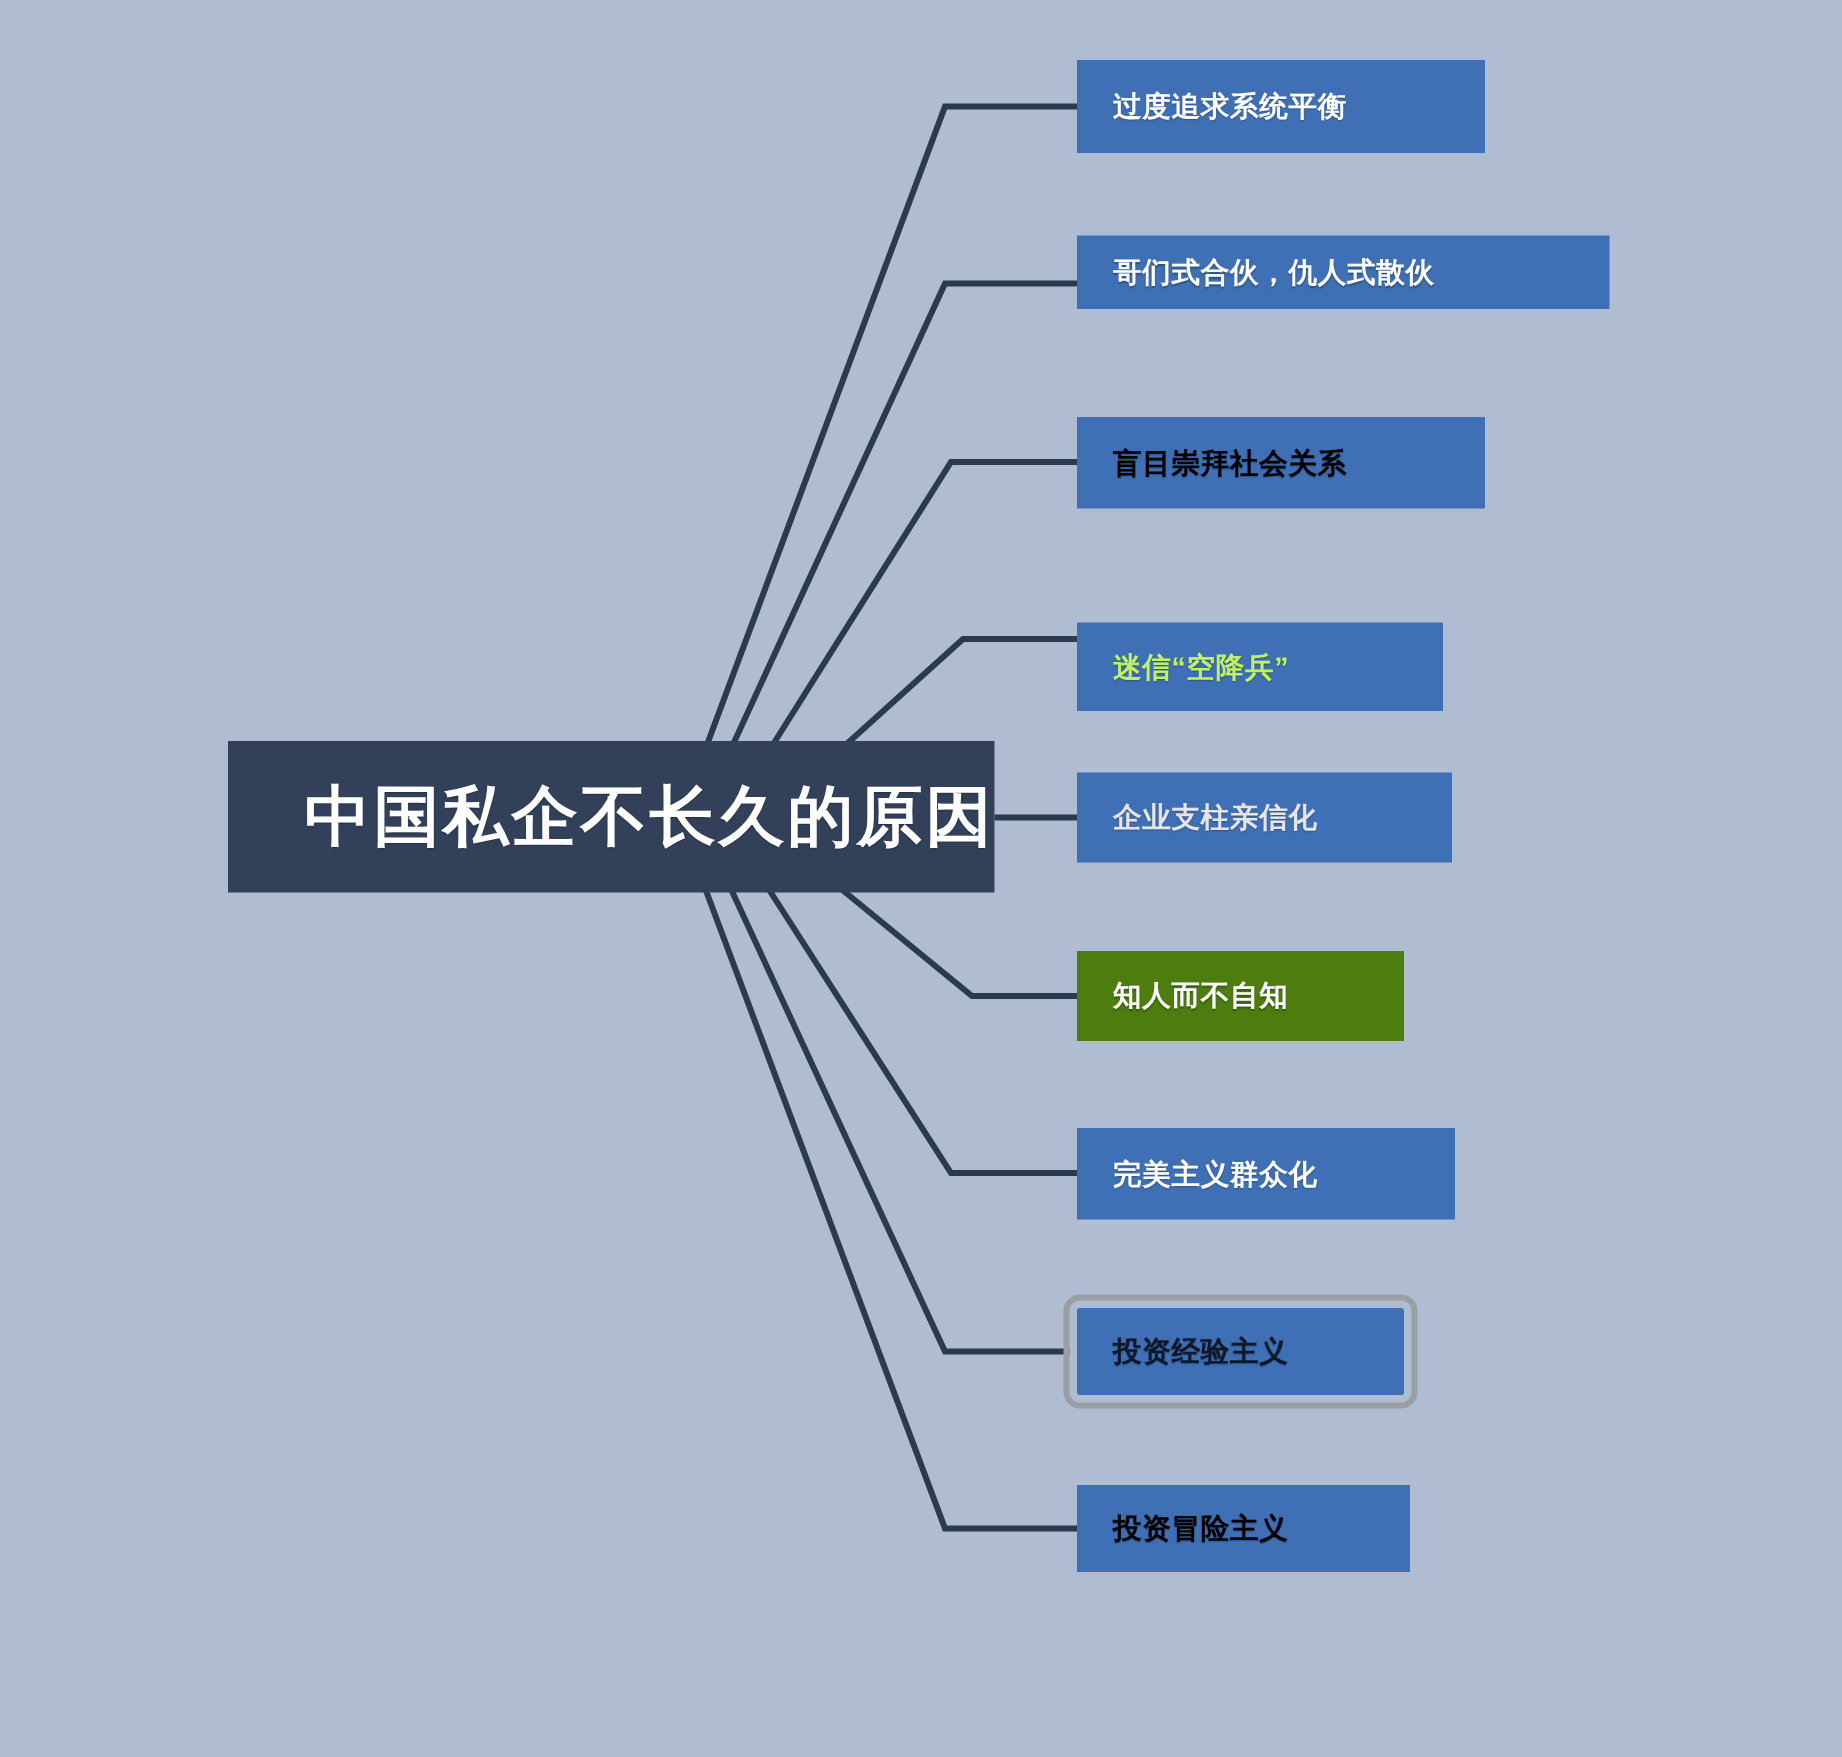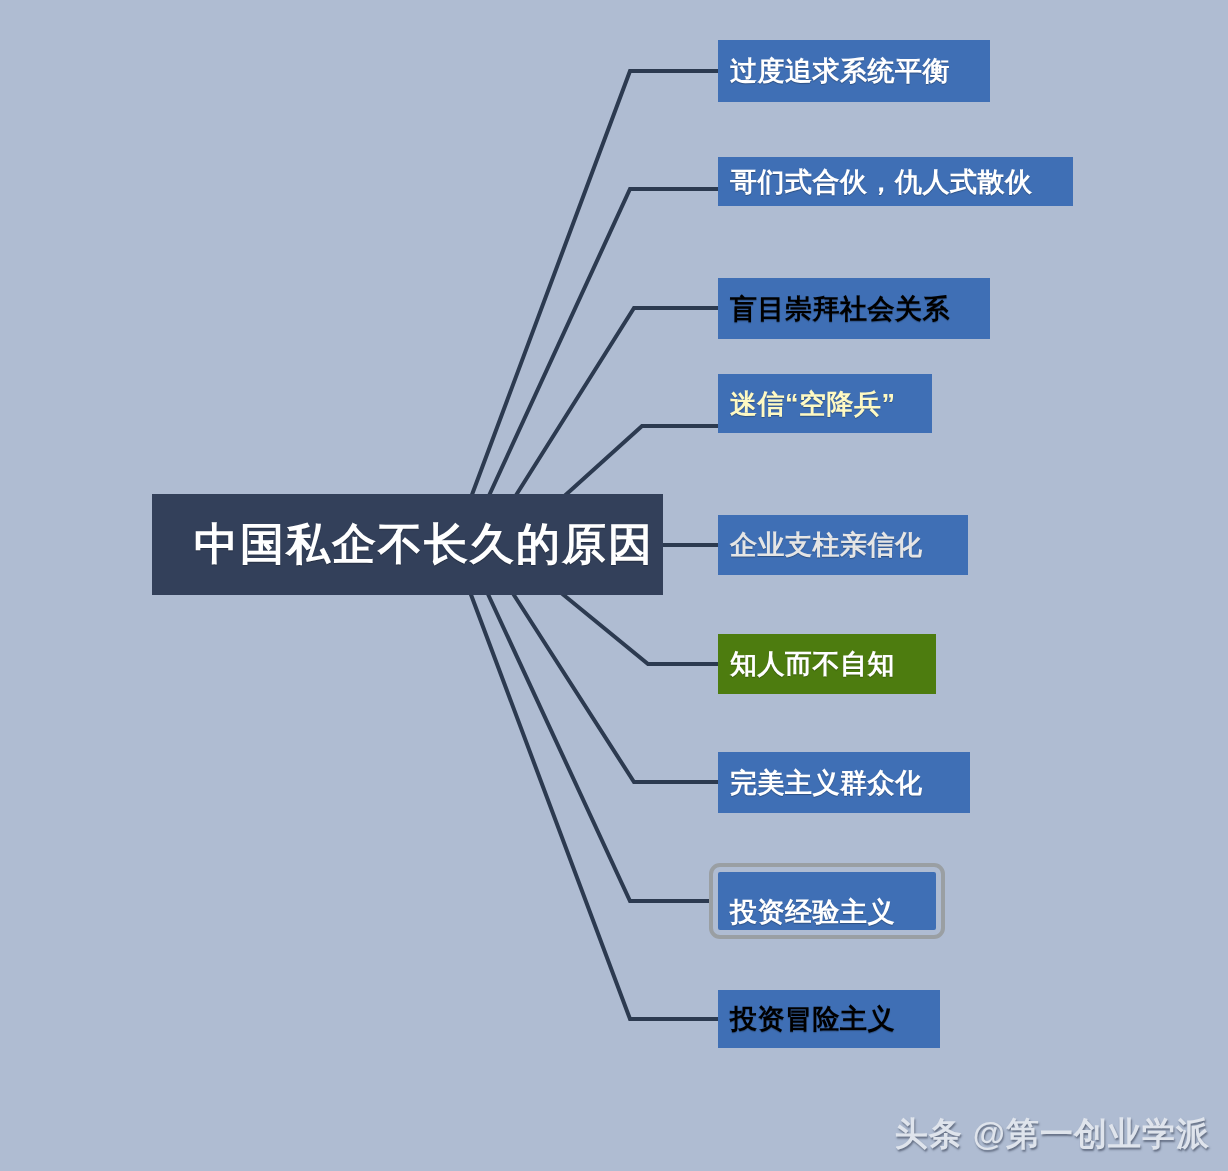--- a/index.html
+++ b/index.html
@@ -34,33 +34,33 @@
     display: flex;
     align-items: center;
     color: #ffffff;
     font-weight: bold;
     letter-spacing: 0.5px;
     text-shadow: 0 1px 1px rgba(0,0,0,0.28);
     white-space: nowrap;
   }
   .branch-node {
     background: #3f6fb5;
-    padding-left: 12px;
-    font-size: 27px;
+    padding-left: 24px;
+    font-size: 19px;
     z-index: 3;
   }
   .branch-node.selected {
     outline: 4px solid #9a9fa3;
     outline-offset: 5px;
     border-radius: 2px;
     box-shadow: 0 0 0 5px #afbcd2;
   }
   .root-node {
     background: #33405a;
-    justify-content: flex-start;
+    justify-content: flex-end;
     font-size: 44px;
     letter-spacing: 2px;
     z-index: 4;
     padding-left: 42px;
   }
   .watermark {
     position: absolute;
     right: 18px;
     bottom: 14px;
     font-size: 33px;
@@ -98,35 +98,34 @@
   <div id="branch-container">
       <div class="node branch-node" style="left: 718px; top: 40px; width: 272px; height: 62px; background: rgb(63, 111, 181); color: rgb(255, 255, 255);">
         <span>过度追求系统平衡</span>
       </div>
       <div class="node branch-node" style="left: 718px; top: 157px; width: 355px; height: 49px; background: rgb(63, 111, 181); color: rgb(255, 255, 255);">
         <span>哥们式合伙，仇人式散伙</span>
       </div>
       <div class="node branch-node" style="left: 718px; top: 278px; width: 272px; height: 61px; background: rgb(63, 111, 181); color: #000000;">
         <span>盲目崇拜社会关系</span>
       </div>
-      <div class="node branch-node" style="left: 718px; top: 374px; width: 214px; height: 59px; background: rgb(63, 111, 181); color: #fef9c3;">
+      <div class="node branch-node" style="left: 718px; top: 415px; width: 244px; height: 59px; background: rgb(63, 111, 181); color: #bef264;">
         <span>迷信“空降兵”</span>
       </div>
       <div class="node branch-node" style="left: 718px; top: 515px; width: 250px; height: 60px; background: rgb(63, 111, 181); color: #e5e5e5;">
         <span>企业支柱亲信化</span>
       </div>
       <div class="node branch-node" style="left: 718px; top: 634px; width: 218px; height: 60px; background: #4d7c0f; color: rgb(255, 255, 255);">
         <span>知人而不自知</span>
       </div>
       <div class="node branch-node" style="left: 718px; top: 752px; width: 252px; height: 61px; background: rgb(63, 111, 181); color: rgb(255, 255, 255);">
         <span>完美主义群众化</span>
       </div>
-      <div class="node branch-node selected" style="left: 718px; top: 872px; width: 218px; height: 58px; background: rgb(63, 111, 181); color: #ffffff; outline-color: rgb(154, 159, 163); align-items: flex-end;">
+      <div class="node branch-node selected" style="left: 718px; top: 872px; width: 218px; height: 58px; background: rgb(63, 111, 181); color: #0f172a; outline-color: rgb(154, 159, 163);">
         <span>投资经验主义</span>
       </div>
       <div class="node branch-node" style="left: 718px; top: 990px; width: 222px; height: 58px; background: rgb(63, 111, 181); color: #000000;">
         <span>投资冒险主义</span>
       </div>
     </div>
 
-  <div class="watermark">头条 @第一创业学派</div>
 
 </div>
 
 </body></html>

